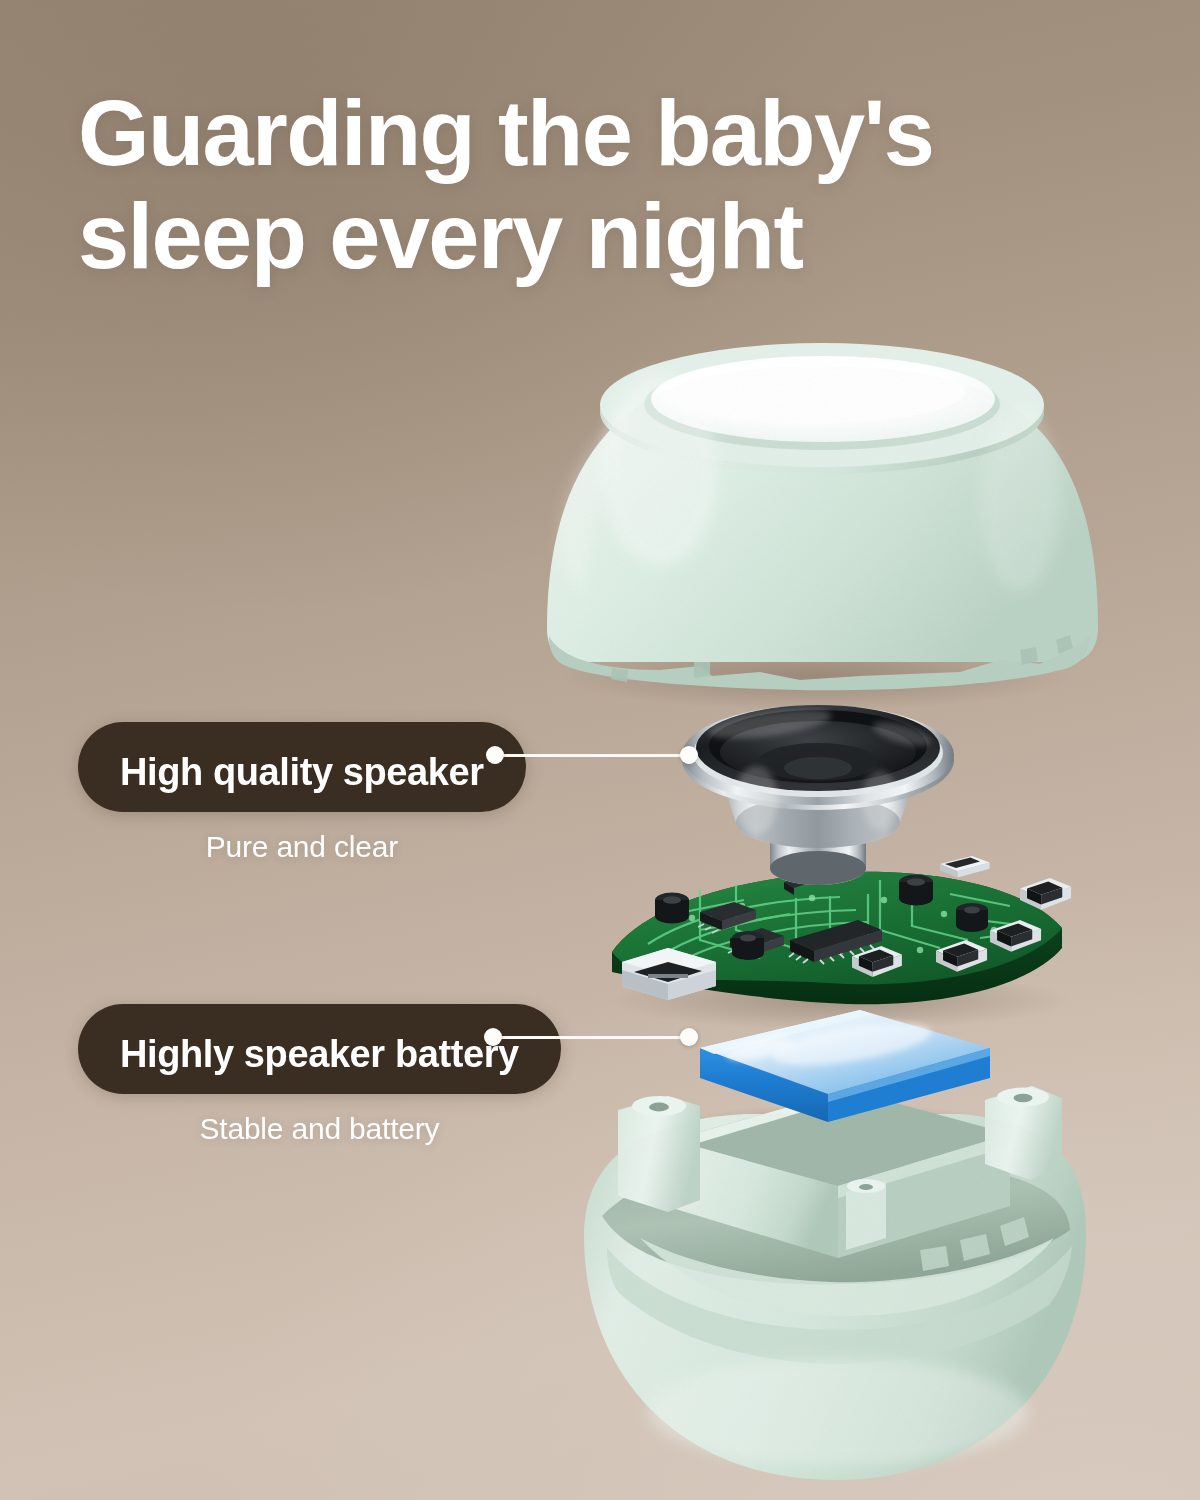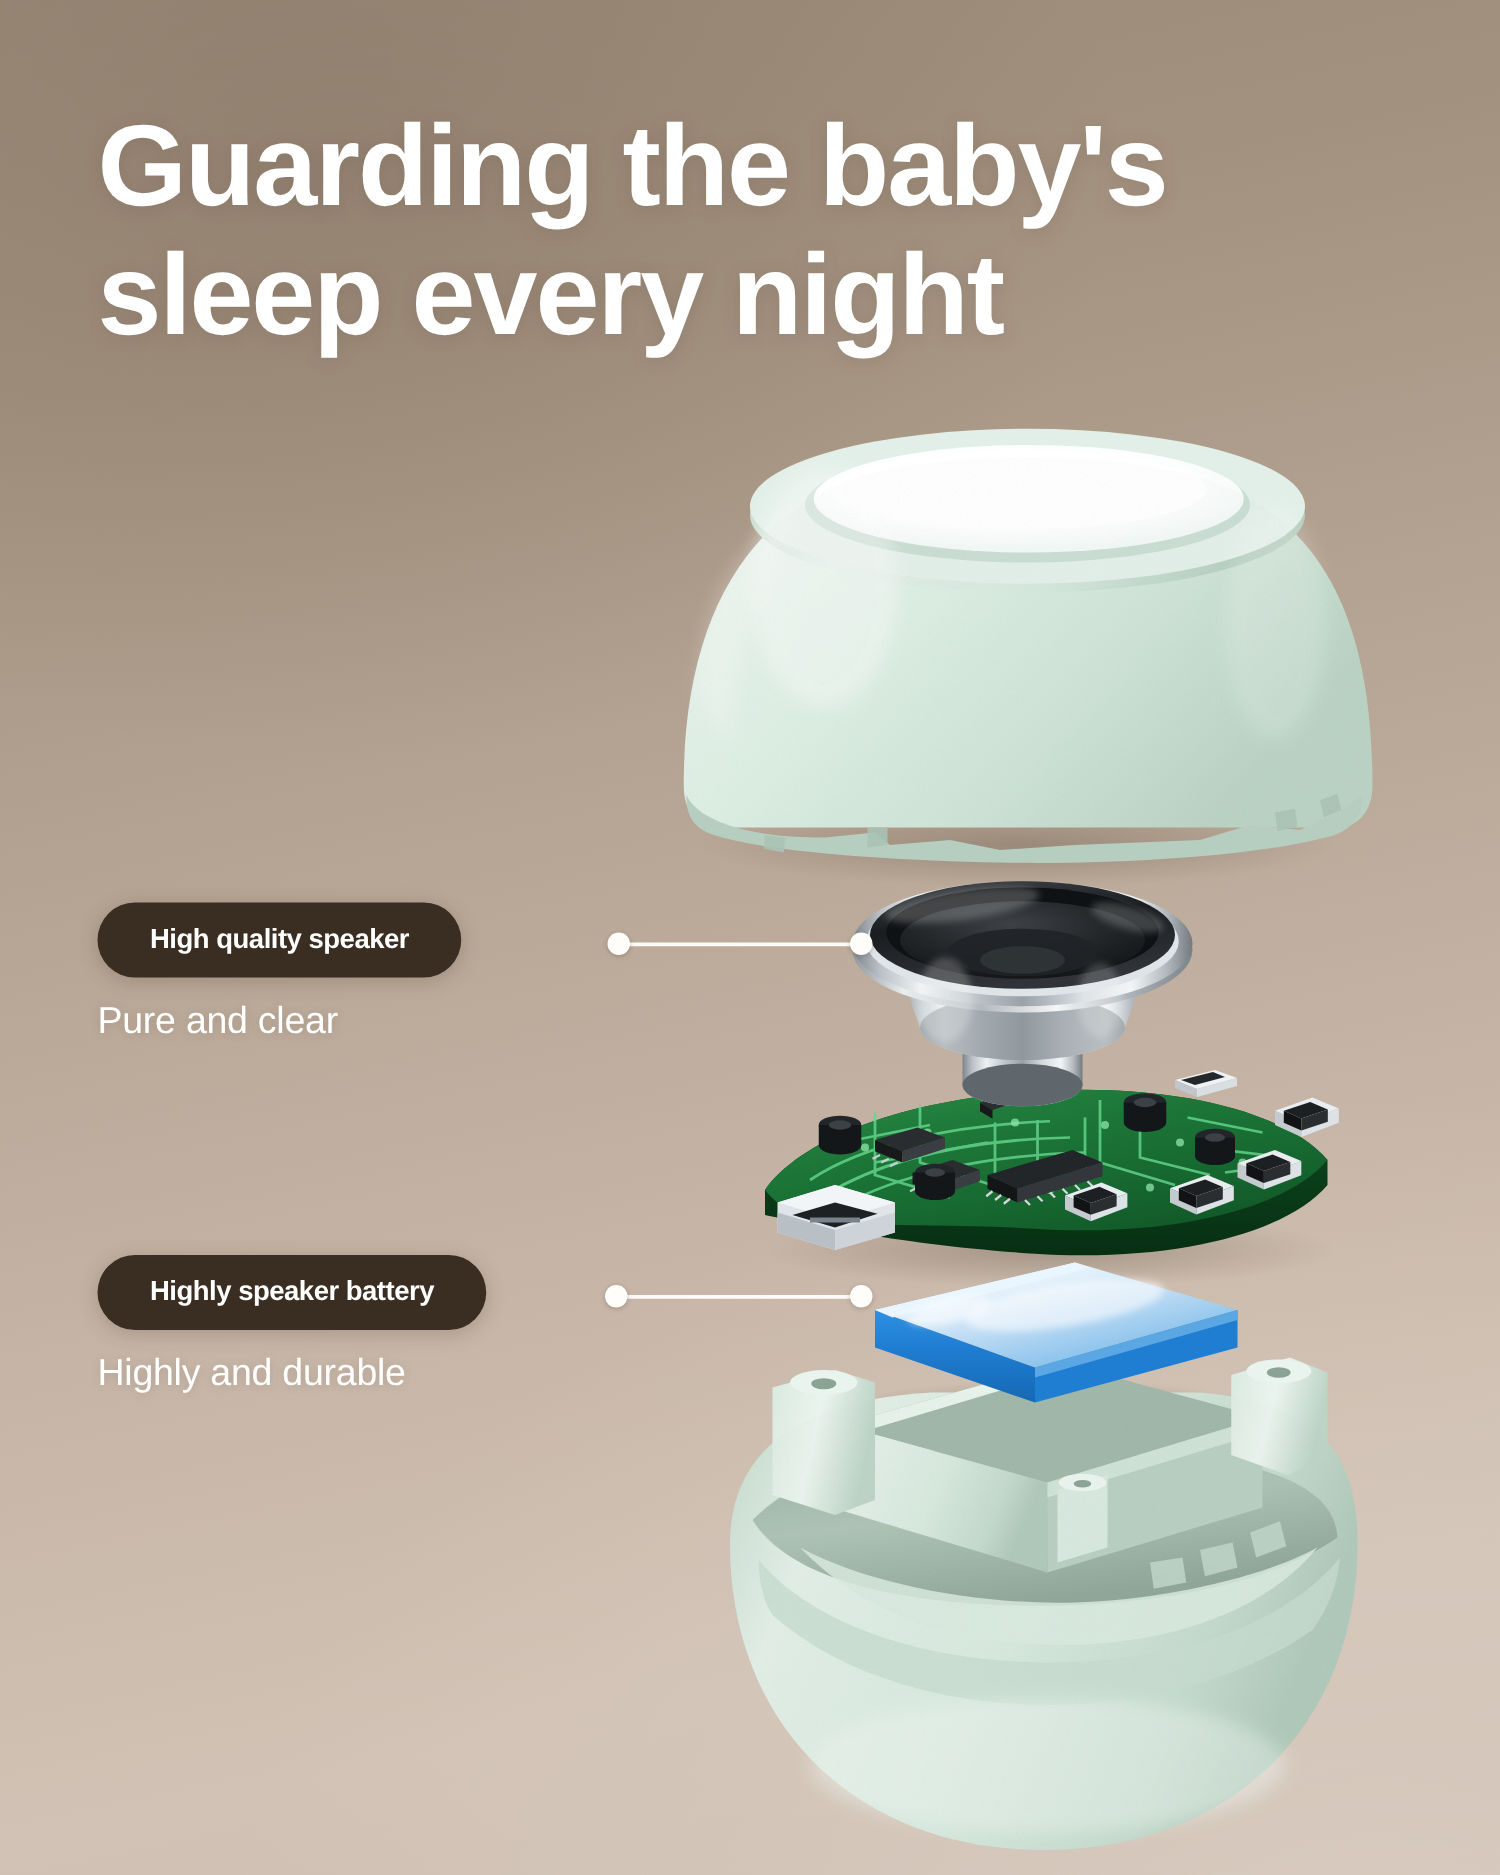--- a/index.html
+++ b/index.html
@@ -43,33 +43,34 @@
     text-shadow:0 2px 14px rgba(90,74,60,0.18);
   }
 
   
   .callout { position:absolute; }
   .pill {
     display:inline-flex; align-items:center;
     background:#3a2d21;
     color:#ffffff;
     border-radius:999px;
-    font-size:22px;
+    font-size:38px;
     font-weight:700;
     letter-spacing:-0.4px;
-    padding:16px 42px 18px 42px;
+    padding:29px 42px 18px 42px;
     box-shadow:0 3px 16px rgba(60,46,33,0.22);
     white-space:nowrap;
   }
   .sub {
     color:#ffffff;
     font-size:30px;
     font-weight:500;
     letter-spacing:-0.2px;
     margin-top:18px;
+    text-align:center;
     white-space:nowrap;
     text-shadow:0 1px 8px rgba(90,74,60,0.20);
   }
   .connector {
     position:absolute;
     height:20px;
     display:flex; align-items:center;
   }
   .conn-line {
     position:absolute; left:8px; right:8px; top:50%;
@@ -513,21 +514,21 @@
     <div class="sub">Pure and clear</div>
   </div>
   <div class="connector" style="left:486px; top:745px; width:212px;">
     <span class="conn-line"></span>
     <span class="conn-dot left"></span>
     <span class="conn-dot right"></span>
   </div>
 
   <div class="callout" style="left:78px; top:1004px;">
     <div class="pill">Highly speaker battery</div>
-    <div class="sub">Highly and durable</div>
+    <div class="sub">Stable and battery</div>
   </div>
   <div class="connector" style="left:484px; top:1027px; width:214px;">
     <span class="conn-line"></span>
     <span class="conn-dot left"></span>
     <span class="conn-dot right"></span>
   </div>
 
 </div>
 
 </body></html>

